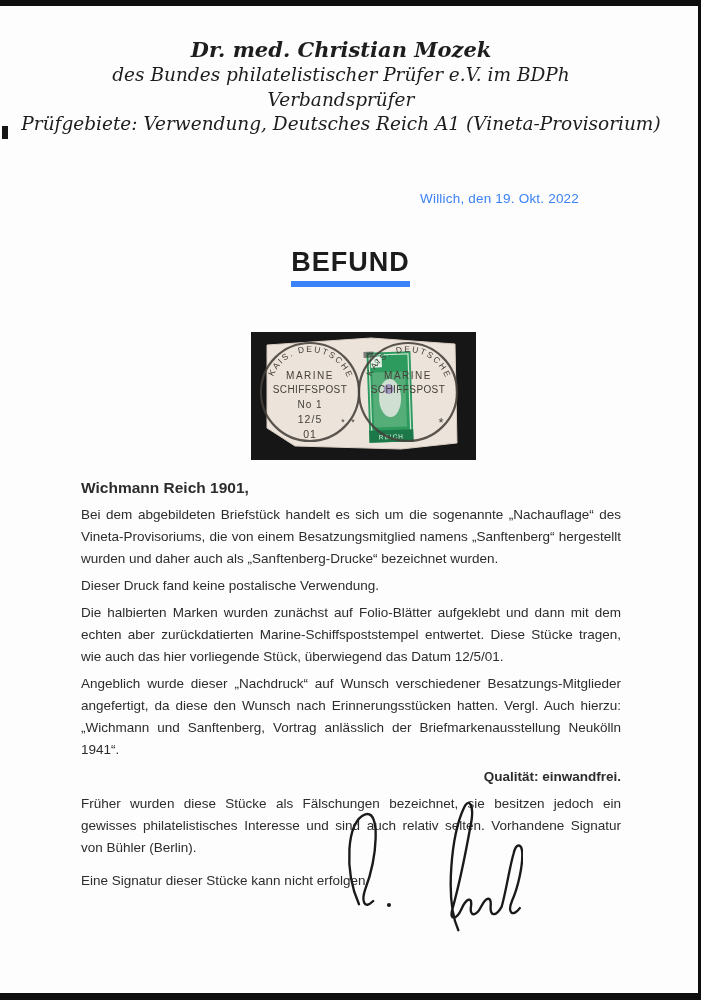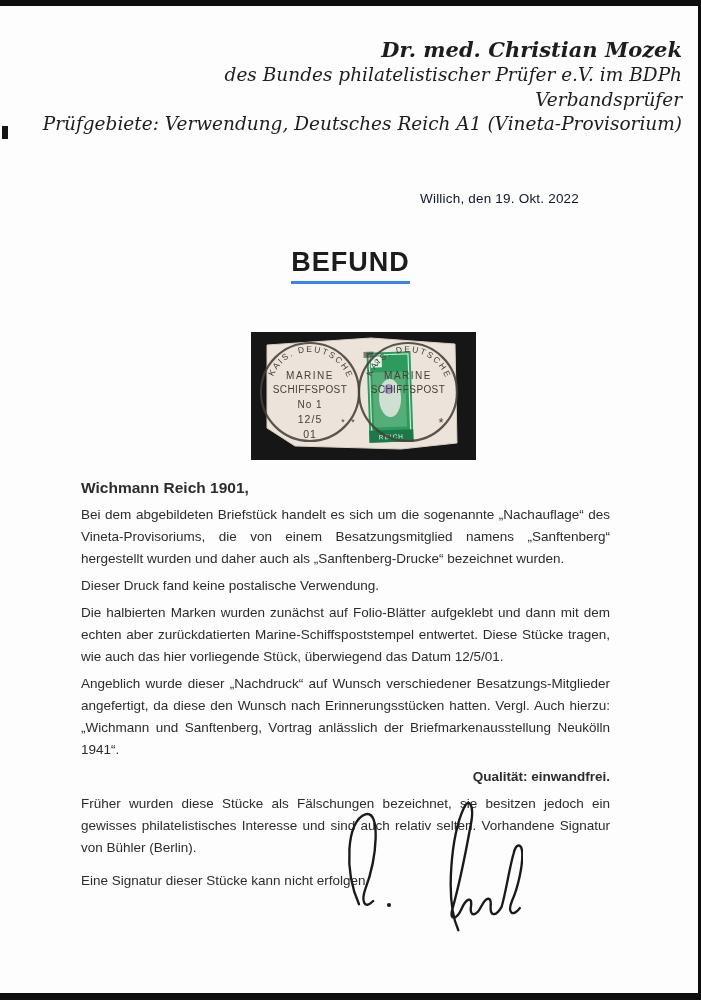--- a/index.html
+++ b/index.html
@@ -13,51 +13,51 @@
   
   .frame{position:absolute;background:#0e0e0e;}
   .frame-top{left:0;top:0;width:701px;height:6px;}
   .frame-bottom{left:0;top:993px;width:701px;height:7px;}
   .frame-right{left:698px;top:0;width:3px;height:1000px;}
   .blob{position:absolute;left:2px;top:126px;width:6px;height:13px;background:#151515;}
 
   
   .header{
     position:absolute;left:0;top:36px;width:682px;
-    text-align:right;color:#1d1d1d;
+    text-align:center;color:#1d1d1d;
     font-family:"DejaVu Serif",serif;font-style:italic;
   }
   .header .h1{font-size:21px;font-weight:bold;line-height:27px;}
   .header .h2{font-size:18.5px;line-height:24.5px;}
 
   .dateline{
     position:absolute;left:420px;top:191px;
-    font-size:13.5px;color:#0f172a;letter-spacing:.2px;
+    font-size:13.5px;color:#3b82f6;letter-spacing:.2px;
   }
 
   .title-wrap{position:absolute;left:0;top:247px;width:701px;text-align:center;}
   .doc-title{
     display:inline-block;
     font-size:27px;font-weight:bold;letter-spacing:1px;color:#1c1c1c;
-    border-bottom:3px solid #3b82f6;padding-bottom:3px;
+    border-bottom:6px solid #3b82f6;padding-bottom:3px;
   }
 
   
   .photo{
     position:absolute;left:251px;top:332px;width:225px;height:128px;margin:0;
   }
   .photo svg{display:block;width:100%;height:100%;}
 
   
   .bodytext{
     position:absolute;left:81px;top:477px;width:540px;
     font-size:13.5px;line-height:22px;color:#2c2c2c;
     text-align:justify;
   }
-  .bodytext p{margin:0 11px 5px 0;}
+  .bodytext p{margin:0 0 5px 0;}
   .bodytext p.bh{font-size:15.5px;font-weight:bold;line-height:21px;margin:0 0 6px 0;text-align:left;}
   .bodytext p.bold{font-weight:bold;text-align:right;}
   .bodytext p.last{margin-top:11px;text-align:left;}
 
   .signature{
     position:absolute;left:318px;top:800px;width:205px;height:150px;
   }
   .pm-ink{fill:#44403a;}
   .pm-ring{fill:none;stroke:#44403a;stroke-width:2.2;opacity:.88;}
 </style>

